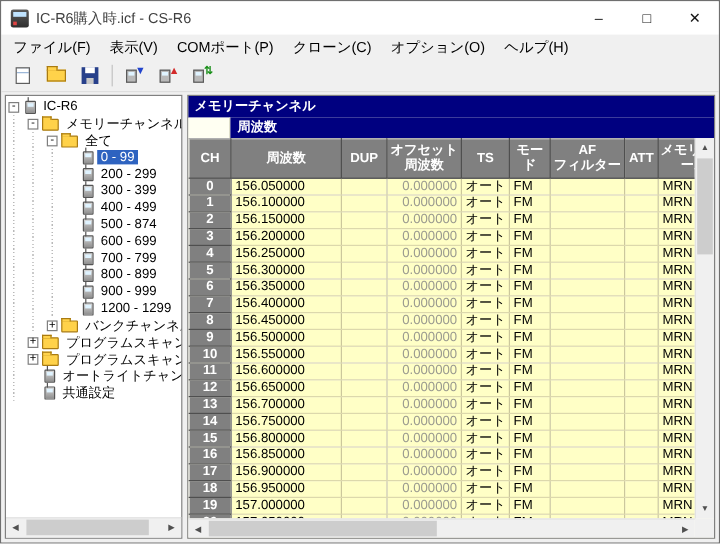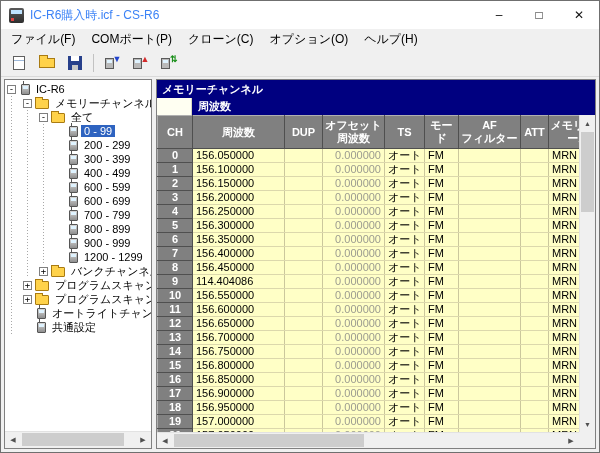--- a/index.html
+++ b/index.html
@@ -3,21 +3,21 @@
 <meta charset="utf-8">
 <style>
   html,body{margin:0;padding:0;background:#D8D8D8;font-family:"Liberation Sans",sans-serif;}
   .window{width:600px;height:453px;box-sizing:border-box;border:1px solid #6F6F6F;background:#F0F0F0;display:flex;flex-direction:column;overflow:hidden;}
 
   
   .titlebar{height:28px;flex:none;background:#FFFFFF;display:flex;align-items:center;}
   .app-icon{width:15px;height:15px;margin:0 6px 0 8px;flex:none;background:linear-gradient(#5A5A5A,#2E2E2E);border-radius:2px;position:relative;}
   .app-icon::before{content:"";position:absolute;top:2px;left:2px;right:2px;height:4px;background:#BFE3FF;}
   .app-icon::after{content:"";position:absolute;bottom:2px;left:2px;width:3px;height:3px;background:#E04343;}
-  .title-text{font-size:12px;color:#3b82f6;white-space:nowrap;}
+  .title-text{font-size:12px;color:#404040;white-space:nowrap;}
   .controls{margin-left:auto;display:flex;height:100%;}
   .ctrl{width:40px;height:100%;display:flex;align-items:center;justify-content:center;font-size:12px;color:#111;}
 
   
   .menubar{height:21px;flex:none;background:#F0F0F0;display:flex;align-items:stretch;padding-left:2px;}
   .menu-item{padding:0 8px;line-height:21px;font-size:12px;color:#000;white-space:nowrap;}
 
   
   .toolbar{height:26px;flex:none;background:#F0F0F0;display:flex;align-items:center;padding-left:4px;border-bottom:1px solid #DADADA;}
   .tbtn{width:24px;height:22px;display:flex;align-items:center;justify-content:center;margin:0 1px;border:1px solid transparent;}
@@ -92,20 +92,21 @@
     <span class="title-text">IC-R6購入時.icf - CS-R6</span>
     <div class="controls">
       <div class="ctrl">–</div>
       <div class="ctrl">□</div>
       <div class="ctrl">✕</div>
     </div>
   </div>
 
   <div class="menubar">
       <span class="menu-item">ファイル(F)</span>
+      <span class="menu-item">表示(V)</span>
       <span class="menu-item">COMポート(P)</span>
       <span class="menu-item">クローン(C)</span>
       <span class="menu-item">オプション(O)</span>
       <span class="menu-item">ヘルプ(H)</span>
     </div>
 
   <div class="toolbar">
     <div class="tbtn">
       <span class="ic-new"></span>
     </div>
@@ -174,21 +175,21 @@
     <span class="tlabel">300 -  399</span>
   </div>
                 <div class="trow">
     <span class="tspacer"></span>
     <span class="icon-device"></span>
     <span class="tlabel">400 -  499</span>
   </div>
                 <div class="trow">
     <span class="tspacer"></span>
     <span class="icon-device"></span>
-    <span class="tlabel">600 -  599</span>
+    <span class="tlabel">500 -  874</span>
   </div>
                 <div class="trow">
     <span class="tspacer"></span>
     <span class="icon-device"></span>
     <span class="tlabel">600 -  699</span>
   </div>
                 <div class="trow">
     <span class="tspacer"></span>
     <span class="icon-device"></span>
     <span class="tlabel">700 -  799</span>
@@ -374,21 +375,21 @@
     <td class="c-dup"></td>
     <td class="c-offset">0.000000</td>
     <td class="c-ts">オート</td>
     <td class="c-mode">FM</td>
     <td class="c-af"></td>
     <td class="c-att"></td>
     <td class="c-name">MRN</td>
   </tr>
                 <tr>
     <td class="c-ch">9</td>
-    <td class="c-freq">114.404086</td>
+    <td class="c-freq">156.500000</td>
     <td class="c-dup"></td>
     <td class="c-offset">0.000000</td>
     <td class="c-ts">オート</td>
     <td class="c-mode">FM</td>
     <td class="c-af"></td>
     <td class="c-att"></td>
     <td class="c-name">MRN</td>
   </tr>
                 <tr>
     <td class="c-ch">10</td>

